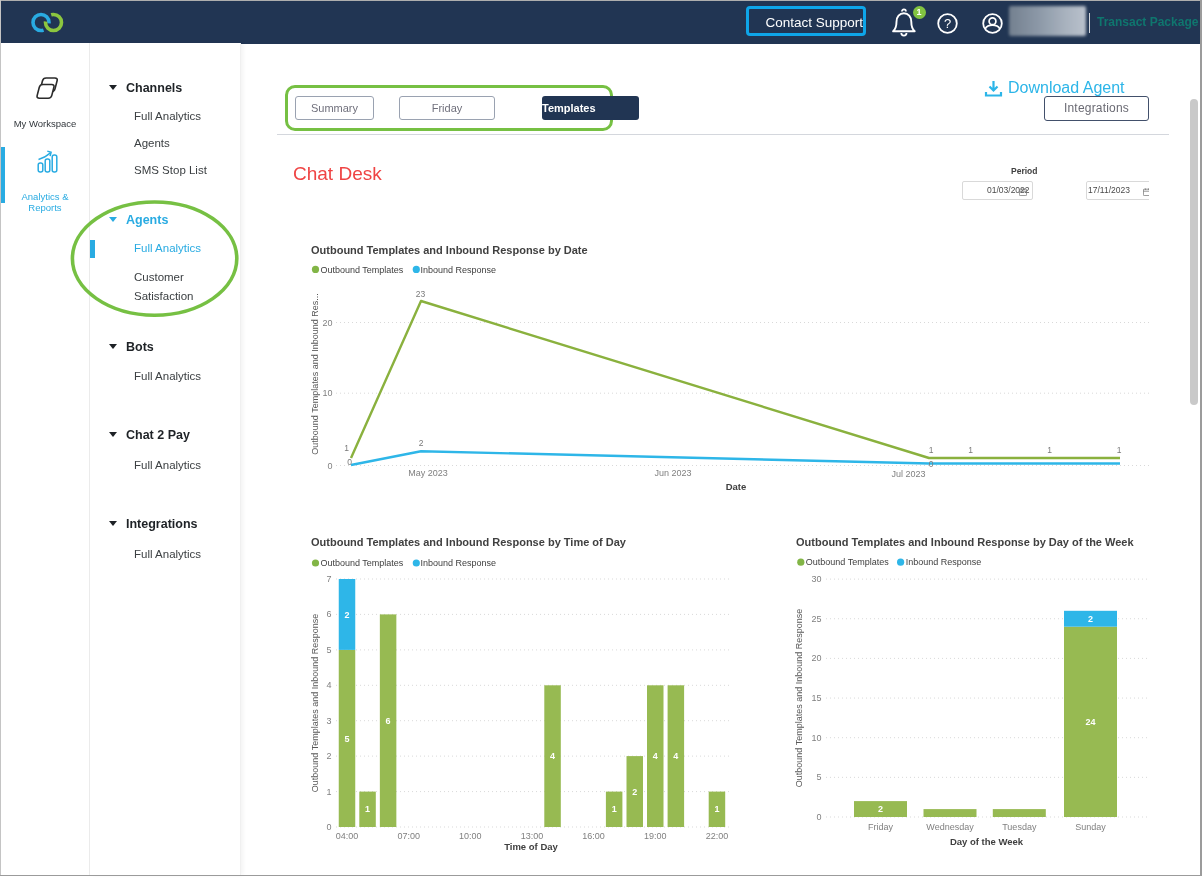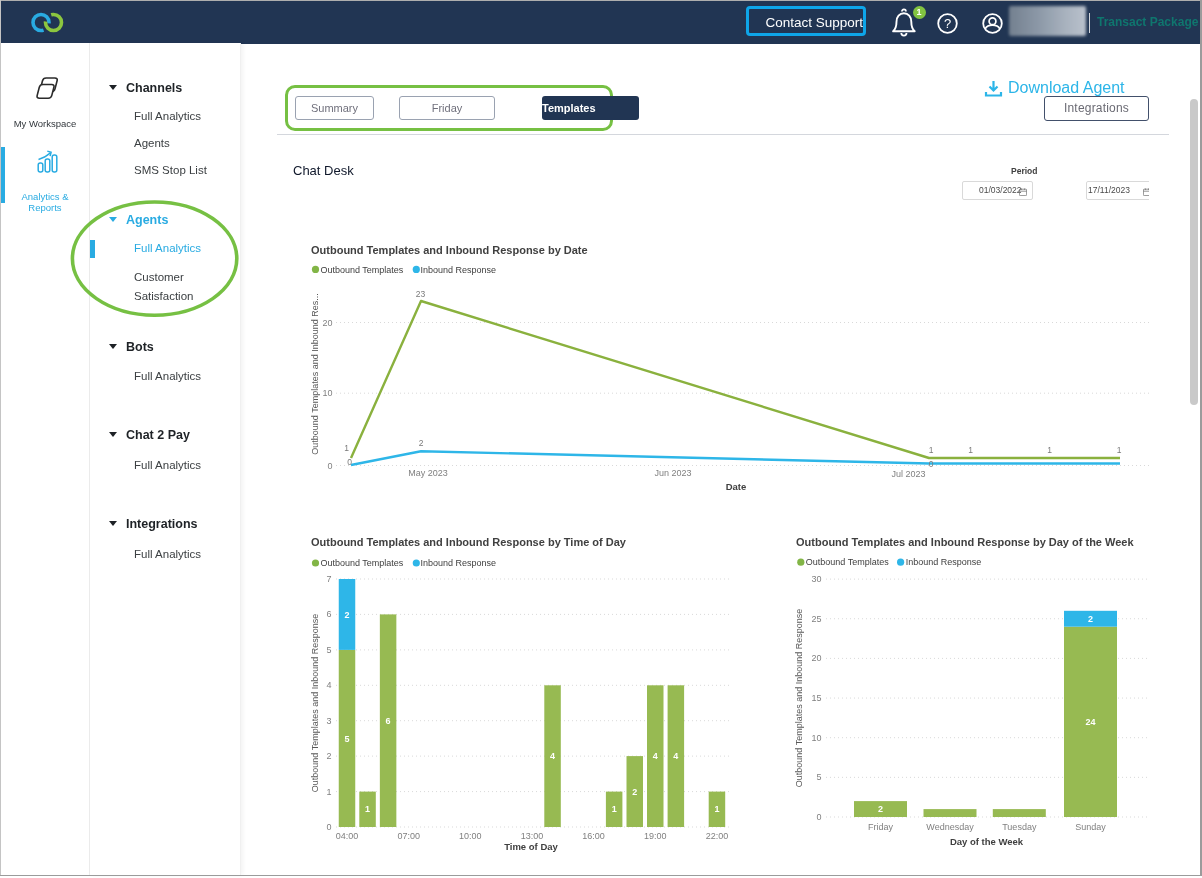--- a/index.html
+++ b/index.html
@@ -30,21 +30,21 @@
 .cyan { color:#29abe2 !important;text-align:center; }
 .arrcyan { border-top-color:#29abe2 !important; }
 #mind { left:89.5px; top:240px; width:5px; height:18px; background:#29abe2; }
 
 .tabbtn { top:96px; height:24px; background:#fff; border:1px solid #9aa2b1; border-radius:3px; font-size:11px; color:#70707c; text-align:center; line-height:22px; }
 #tabsel { left:502px; top:96px; width:97px; height:24px; background:#213553; border-radius:3px; color:#fff; font-size:11px; font-weight:bold; text-align:left; line-height:24px;margin-left:40px; }
 #grect { left:285px; top:85px; width:328px; height:46px; border:3px solid #76c043; border-radius:10px; }
 #dlreport { left:1008px; top:79px; font-size:16px; color:#2cb5e8; }
 #defbtn { left:1044px; top:96px; width:105px; height:25px; border:1px solid #42506b; border-radius:3px; font-size:12px; color:#6a6a73; letter-spacing:0.2px; text-align:center; line-height:23px; }
 #hsep { left:277px; top:134px; width:892px; height:1px; background:#d4d7dd; }
-#chatdesk { left:293px; top:163px; font-size:13px; color:#0f172a; }
+#chatdesk { left:293px; top:163px; font-size:19px; color:#ef4444; }
 #periodlbl { left:1011px; top:166px; font-size:8.5px; font-weight:bold; color:#404040; }
 .datebox { top:181px; height:19px; border:1px solid #d9d9d9; border-radius:2px; background:#fff; font-size:8.5px; color:#4a4a4a; line-height:17px; }
 </style>
 </head>
 <body>
 <div id="page">
 
   <div class="abs" id="header"></div>
   <svg class="abs" style="left:30px;top:10px" width="36" height="25" viewBox="0 0 36 25">
     <circle cx="11" cy="12.5" r="8" fill="none" stroke="#29abe2" stroke-width="3.6" stroke-dasharray="0.9 9 41 0"></circle>
@@ -116,21 +116,21 @@
   <div class="abs" id="tabsel">Templates</div>
   <svg class="abs" style="left:984px;top:80px" width="19" height="18" viewBox="0 0 19 18">
     <path d="M9.5 1 L9.5 10 M5.5 6.5 L9.5 10.5 L13.5 6.5" fill="none" stroke="#2cb5e8" stroke-width="2.2"></path>
     <path d="M2 12 L2 15.5 L17 15.5 L17 12" fill="none" stroke="#2cb5e8" stroke-width="2.2"></path>
   </svg>
   <div class="abs" id="dlreport">Download Agent</div>
   <div class="abs" id="defbtn">Integrations</div>
   <div class="abs" id="hsep"></div>
   <div class="abs" id="chatdesk">Chat Desk</div>
   <div class="abs" id="periodlbl">Period</div>
-  <div class="abs datebox" style="left:962px;width:71px;padding-left:16px">01/03/2022
+  <div class="abs datebox" style="left:962px;width:71px;padding-left:24px">01/03/2022
     <svg class="abs" style="right:5px;top:5.5px" width="8" height="8" viewBox="0 0 10 10">
         <rect x="0.5" y="1.5" width="9" height="8" rx="1" fill="none" stroke="#777" stroke-width="1"></rect>
         <line x1="0.5" y1="4" x2="9.5" y2="4" stroke="#777" stroke-width="1"></line>
         <line x1="3" y1="0.5" x2="3" y2="2.5" stroke="#777" stroke-width="1"></line>
         <line x1="7" y1="0.5" x2="7" y2="2.5" stroke="#777" stroke-width="1"></line>
       </svg>
   </div>
   <div class="abs" style="left:1086px;top:181px;width:63px;height:19px;overflow:hidden">
     <div class="datebox" style="position:absolute;left:0;top:0;width:71px;padding-left:1px">17/11/2023
       <svg class="abs" style="right:5px;top:5.5px" width="8" height="8" viewBox="0 0 10 10">

